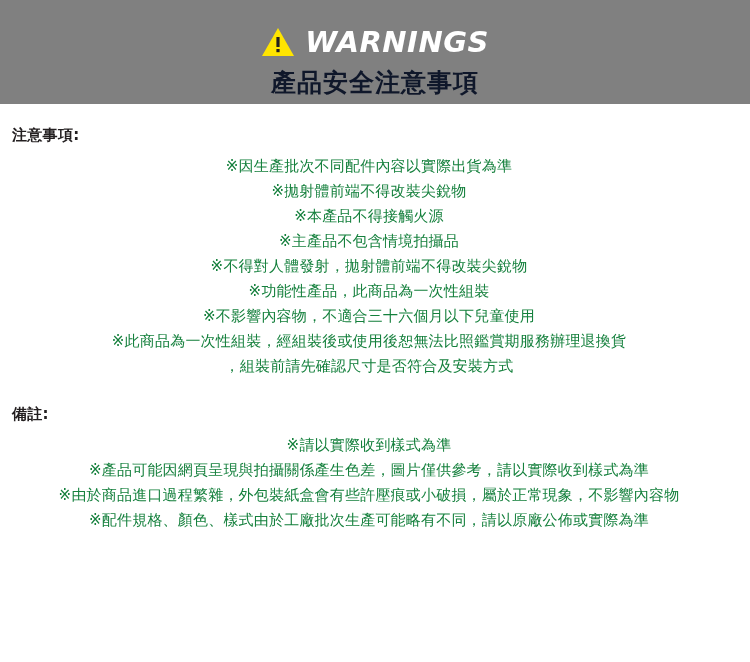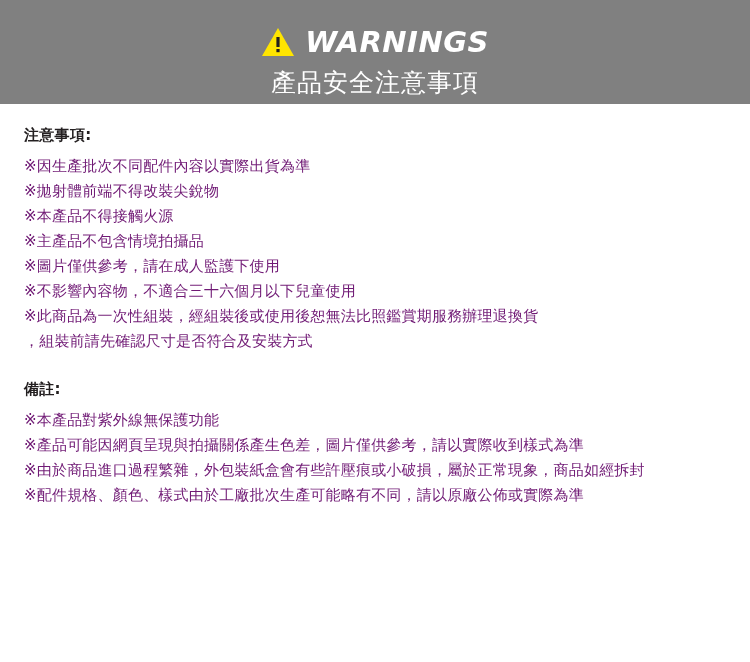--- a/index.html
+++ b/index.html
@@ -48,43 +48,44 @@
   }
   .warnings-text {
     color: #ffffff;
     font-size: 29px;
     font-weight: bold;
     font-style: italic;
     letter-spacing: 0.5px;
     font-family: "DejaVu Sans", "Liberation Sans", sans-serif;
   }
   .header-sub {
-    color: #ffffff;
+    color: #0f172a;
     font-size: 25px;
-    font-weight: normal;
+    font-weight: bold;
     margin-top: 4px;
     letter-spacing: 1px;
   }
   .content {
-    padding: 22px 24px 0 24px;
+    padding: 22px 24px 0 12px;
     box-sizing: border-box;
   }
   .section-title {
     color: #231f20;
     font-size: 15px;
     font-weight: bold;
     margin: 0 0 9px 0;
     letter-spacing: 0.3px;
   }
   .line {
-    color: #701a75;
+    color: #15803d;
     font-size: 15px;
     line-height: 25px;
     white-space: nowrap;
     letter-spacing: 0.2px;
+    text-align: center;
   }
   .section-gap {
     height: 26px;
   }
 </style>
 </head>
 <body>
 
 <div class="page">
 
@@ -103,30 +104,31 @@
   </div>
 
   <div class="content">
 
     <div class="notice-section">
       <div class="section-title">注意事項:</div>
       <div class="line">※因生產批次不同配件內容以實際出貨為準</div>
       <div class="line">※拋射體前端不得改裝尖銳物</div>
       <div class="line">※本產品不得接觸火源</div>
       <div class="line">※主產品不包含情境拍攝品</div>
-      <div class="line">※圖片僅供參考，請在成人監護下使用</div>
+      <div class="line">※不得對人體發射，拋射體前端不得改裝尖銳物</div>
+      <div class="line">※功能性產品，此商品為一次性組裝</div>
       <div class="line">※不影響內容物，不適合三十六個月以下兒童使用</div>
       <div class="line">※此商品為一次性組裝，經組裝後或使用後恕無法比照鑑賞期服務辦理退換貨</div>
       <div class="line">，組裝前請先確認尺寸是否符合及安裝方式</div>
     </div>
 
     <div class="section-gap"></div>
 
     <div class="remarks-section">
       <div class="section-title">備註:</div>
-      <div class="line">※本產品對紫外線無保護功能</div>
+      <div class="line">※請以實際收到樣式為準</div>
       <div class="line">※產品可能因網頁呈現與拍攝關係產生色差，圖片僅供參考，請以實際收到樣式為準</div>
-      <div class="line">※由於商品進口過程繁雜，外包裝紙盒會有些許壓痕或小破損，屬於正常現象，商品如經拆封</div>
+      <div class="line">※由於商品進口過程繁雜，外包裝紙盒會有些許壓痕或小破損，屬於正常現象，不影響內容物</div>
       <div class="line">※配件規格、顏色、樣式由於工廠批次生產可能略有不同，請以原廠公佈或實際為準</div>
     </div>
 
   </div>
 </div>
 
 </body></html>

